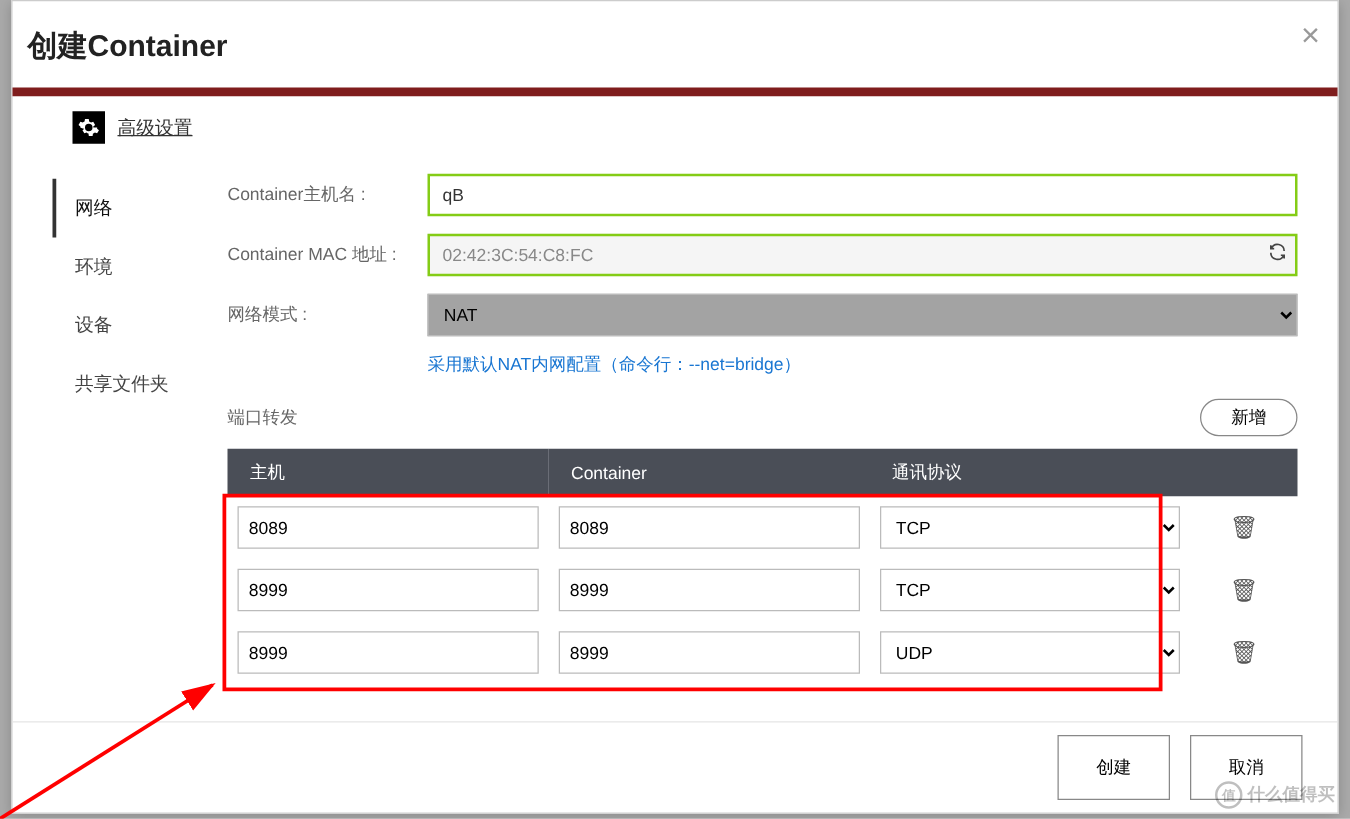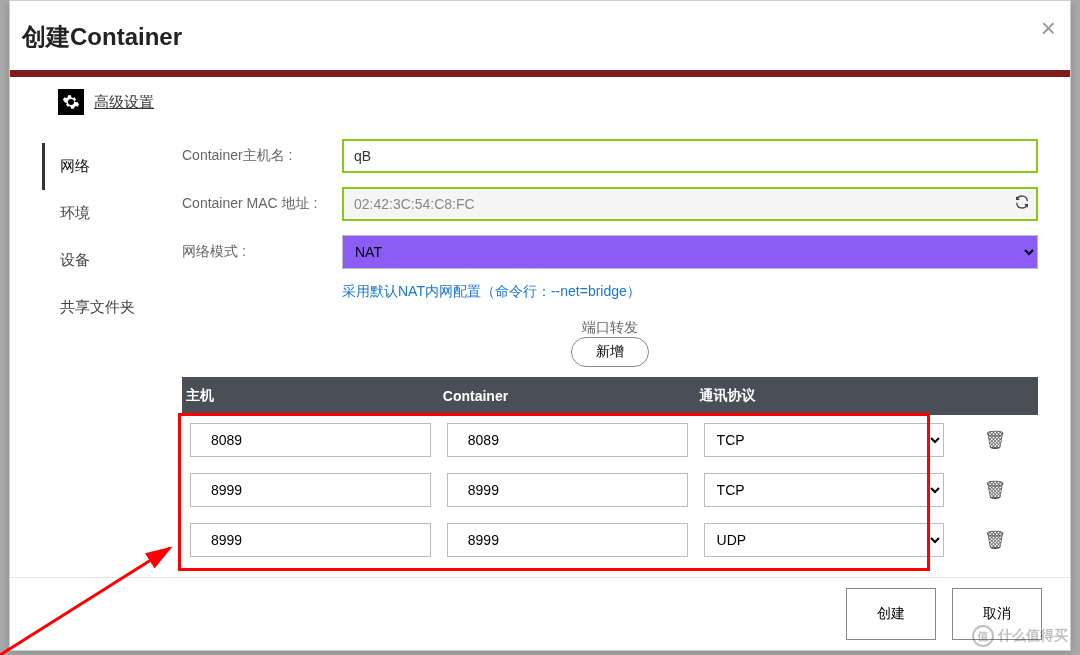--- a/index.html
+++ b/index.html
@@ -122,35 +122,34 @@
     transform: translateY(-50%);
     cursor: pointer;
     color: #555;
   }
   .form-select {
     flex: 1;
     height: 34px;
     border: 1px solid #bbb;
     padding: 0 8px;
     font-size: 14px;
-    background: #8b5cf6;
+    background: #a3a3a3;
   }
   .hint-row {
     margin-left: 160px;
     margin-top: 4px;
     margin-bottom: 18px;
     font-size: 14px;
     color: #1976d2;
   }
   .port-head-row {
     display: flex;
     justify-content: space-between;
     align-items: center;
     margin-bottom: 10px;
-    flex-direction: column;
   }
   .port-label {
     font-size: 14px;
     color: #666;
   }
   .add-btn {
     border: 1px solid #888;
     background: #fff;
     border-radius: 18px;
     padding: 5px 24px;
@@ -158,33 +157,33 @@
     cursor: pointer;
   }
   .port-table {
     width: 100%;
     border-collapse: collapse;
   }
   .port-table thead th {
     background: #4a4e57;
     color: #fff;
     text-align: left;
-    font-weight: bold;
-    font-size: 14px;
-    padding: 10px 4px;
+    font-weight: normal;
+    font-size: 14px;
+    padding: 10px 18px;
   }
   .port-table td {
     padding: 8px 8px;
     vertical-align: middle;
   }
   .port-input {
     width: 100%;
     height: 34px;
     border: 1px solid #bbb;
-    padding: 0 20px;
+    padding: 0 8px;
     font-size: 14px;
   }
   .port-select {
     width: 100%;
     height: 34px;
     border: 1px solid #bbb;
     padding: 0 8px;
     font-size: 14px;
     background: #fff;
   }

